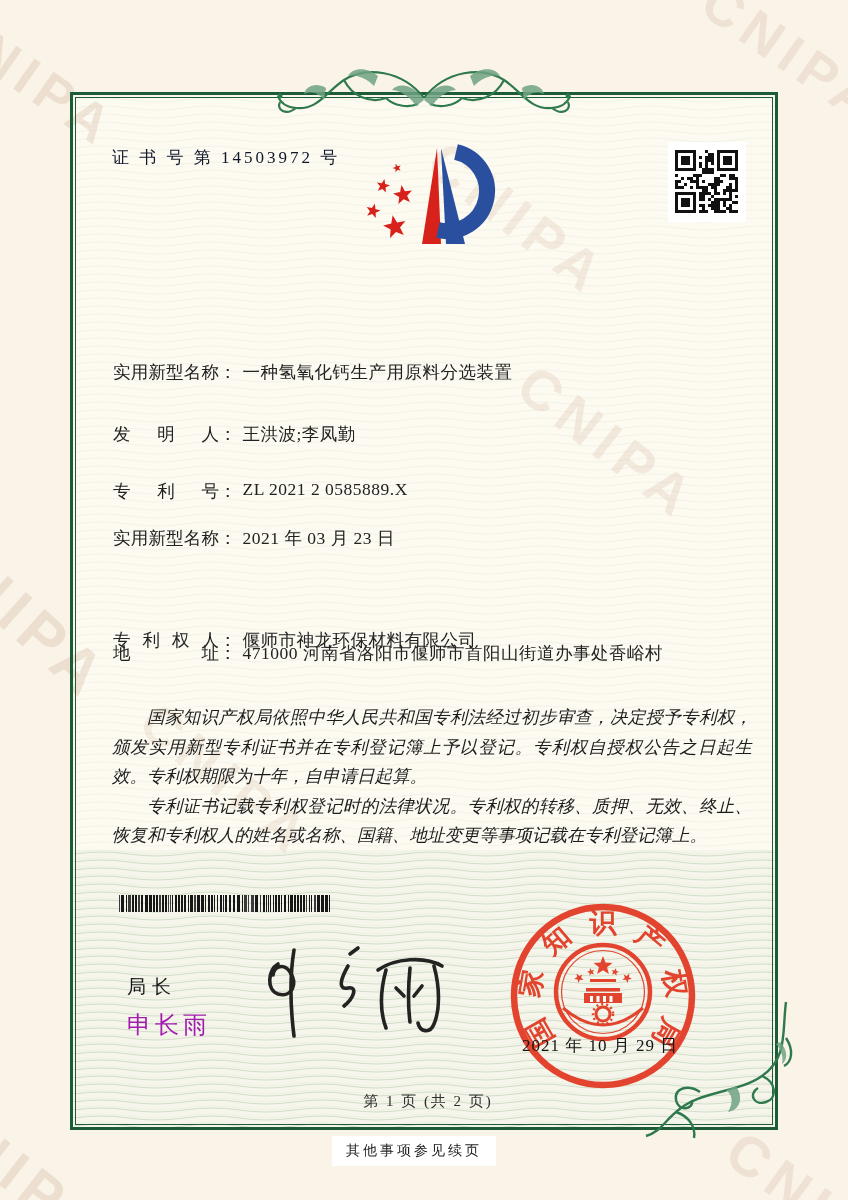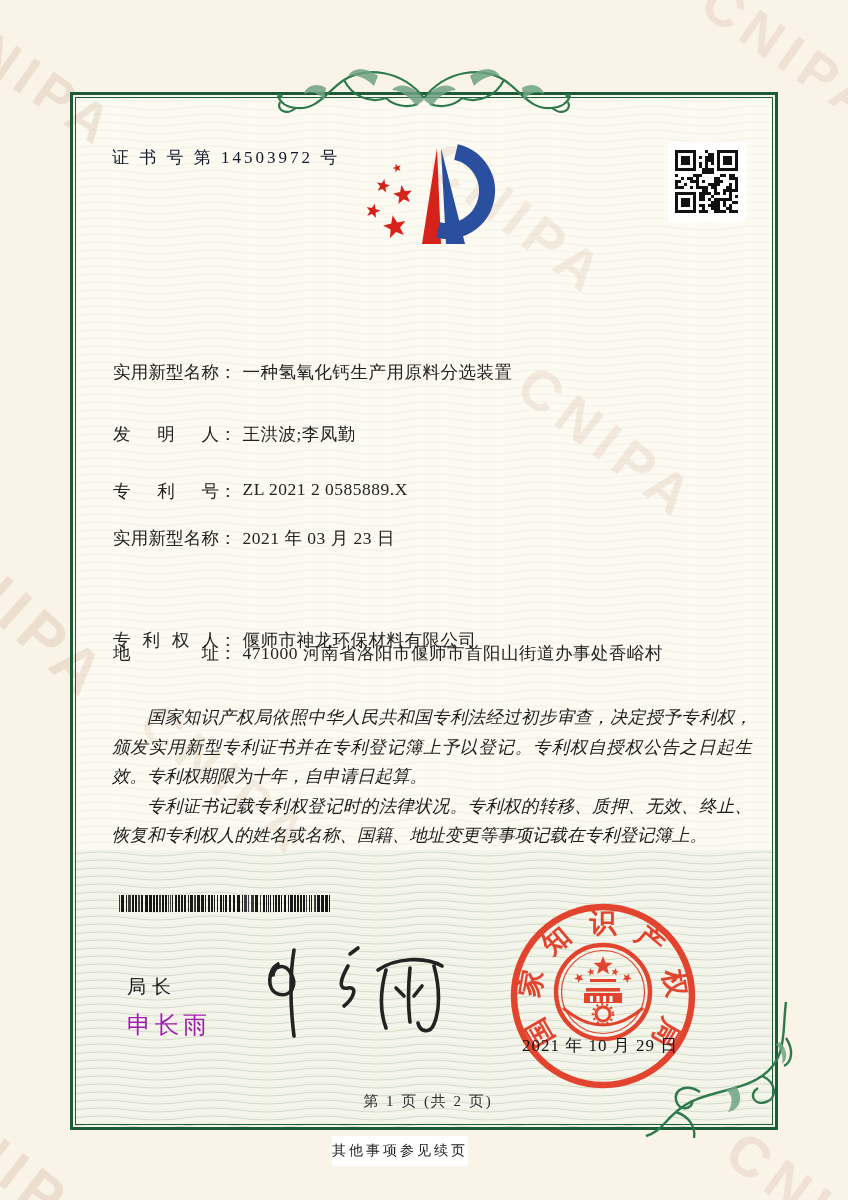--- a/index.html
+++ b/index.html
@@ -49,21 +49,21 @@
   
   .signer-title{left:127px;top:974px;font-size:19px;letter-spacing:6px;z-index:3;color:#151515;}
   .signer-name{left:127px;top:1009px;font-size:24px;letter-spacing:4px;z-index:3;color:#a21caf;}
   .signature{left:250px;top:940px;z-index:4;}
   
   .seal{left:505px;top:898px;z-index:5;opacity:.95;}
   .seal-date{left:522px;top:1034px;width:170px;font-size:17px;letter-spacing:1px;color:#141414;z-index:6;white-space:nowrap;}
   
   .page-info{left:70px;top:1092px;width:716px;text-align:center;font-size:15px;letter-spacing:2px;color:#2d2d2d;z-index:3;}
   .cont-note{
-    left:332px;top:1136px;background:#ffffff;padding:6px 0;font-size:14px;
+    left:332px;top:1136px;background:#ffffff;padding:6px 14px;font-size:14px;
     letter-spacing:3px;color:#222;z-index:3;white-space:nowrap;
   }
   .ornament{z-index:4;pointer-events:none;}
 </style>
 </head>
 <body>
 
 <div class="page">
 
   <div class="abs inner-paper"></div>

